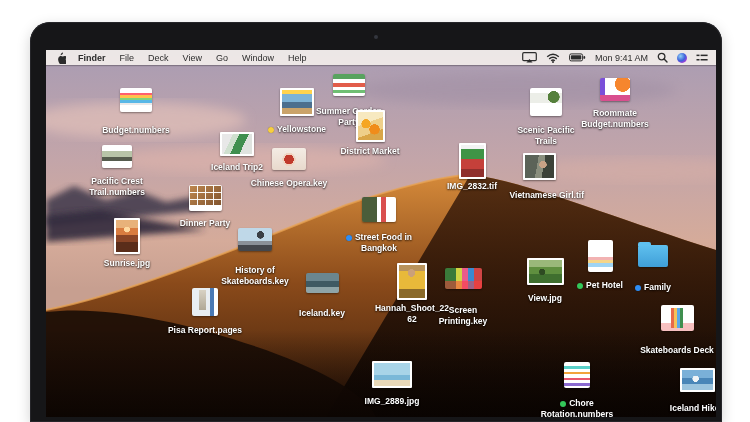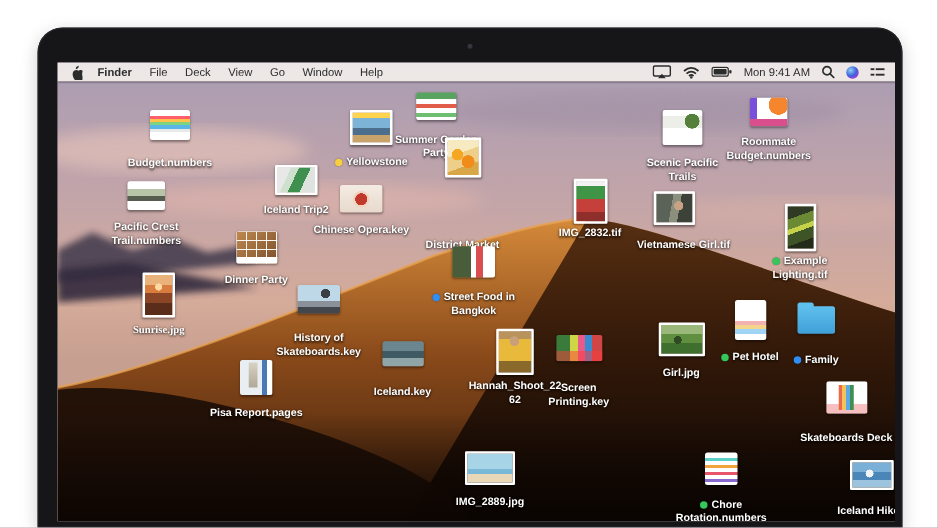--- a/index.html
+++ b/index.html
@@ -197,59 +197,52 @@
           </div>
         </div>
         <div class="dicon" style="left: 198px; top: 83px;">
           <div class="thumb slide" style="width: 34px; height: 22px; background: radial-gradient(circle at 50% 52%, rgb(192, 57, 43) 0px, rgb(192, 57, 43) 23%, rgb(240, 211, 192) 24%, rgb(240, 211, 192) 32%, transparent 33%), linear-gradient(rgb(244, 236, 228), rgb(232, 217, 204));"></div>
           <div class="dlabel" style="top: 30px;">
             <div>Chinese Opera.key</div>
           </div>
         </div>
         <div class="dicon" style="left: 279px; top: 45px;">
           <div class="thumb photo" style="width: 25px; height: 28px; background: radial-gradient(circle at 32% 42%, rgb(245, 166, 35) 0px, rgb(245, 166, 35) 19%, transparent 20%), radial-gradient(circle at 66% 62%, rgb(240, 140, 26) 0px, rgb(240, 140, 26) 21%, transparent 22%), linear-gradient(160deg, rgb(247, 233, 192) 0px, rgb(247, 233, 192) 38%, rgb(238, 207, 138) 38%, rgb(238, 207, 138) 70%, rgb(217, 166, 72) 70%);"></div>
-          <div class="dlabel" style="top: 36px; margin-top: 44px;">
+          <div class="dlabel" style="top: 36px;">
             <div>District Market</div>
           </div>
         </div>
         <div class="dicon" style="left: 381px; top: 78px;">
           <div class="thumb photo" style="width: 23px; height: 32px; background: linear-gradient(rgb(242, 242, 242) 0px, rgb(242, 242, 242) 12%, rgb(63, 148, 70) 12%, rgb(63, 148, 70) 44%, rgb(197, 64, 58) 44%, rgb(197, 64, 58) 76%, rgb(143, 47, 44) 76%);"></div>
           <div class="dlabel" style="top: 38px;">
             <div>IMG_2832.tif</div>
           </div>
         </div>
         <div class="dicon" style="left: 448px; top: 88px; text-align: right;">
           <div class="thumb photo" style="width: 29px; height: 23px; background: radial-gradient(circle at 62% 42%, rgb(201, 162, 133) 0px, rgb(201, 162, 133) 16%, transparent 17%), linear-gradient(100deg, rgb(91, 99, 88) 0px, rgb(91, 99, 88) 42%, rgb(138, 143, 126) 42%, rgb(138, 143, 126) 62%, rgb(60, 66, 56) 62%);"></div>
           <div class="dlabel" style="top: 37px;">
             <div>Vietnamese Girl.tif</div>
-          </div>
-        </div>
-        <div class="dicon" style="left: 549px; top: 98px;">
-          <div class="thumb photo" style="width: 21px; height: 34px; background: linear-gradient(160deg, rgb(46, 58, 36) 0px, rgb(46, 58, 36) 26%, rgb(108, 138, 51) 26%, rgb(108, 138, 51) 46%, rgb(196, 209, 73) 46%, rgb(196, 209, 73) 56%, rgb(63, 84, 38) 56%, rgb(63, 84, 38) 78%, rgb(34, 43, 24) 78%);"></div>
-          <div class="dlabel" style="top: 40px;">
-            <div><span class="dot" style="background: rgb(52, 199, 89);"></span>Example</div>
-            <div>Lighting.tif</div>
           </div>
         </div>
         <div class="dicon" style="left: 26px; top: 80px;">
           <div class="thumb doc" style="width: 30px; height: 23px; background: linear-gradient(rgb(255, 255, 255) 0px, rgb(255, 255, 255) 26%, rgb(184, 196, 168) 26%, rgb(184, 196, 168) 52%, rgb(86, 92, 78) 52%, rgb(86, 92, 78) 68%, rgb(255, 255, 255) 68%);"></div>
           <div class="dlabel" style="top: 31px;">
             <div>Pacific Crest</div>
             <div>Trail.numbers</div>
           </div>
         </div>
         <div class="dicon" style="left: 114px; top: 120px;">
           <div class="thumb doc" style="width: 33px; height: 26px; background: linear-gradient(0deg, rgb(255, 255, 255) 0px, rgb(255, 255, 255) 22%, transparent 22%), repeating-linear-gradient(90deg, rgba(255, 255, 255, 0.95) 0px, rgba(255, 255, 255, 0.95) 1px, transparent 1px, transparent 8px), repeating-linear-gradient(rgba(255, 255, 255, 0.95) 0px, rgba(255, 255, 255, 0.95) 1px, transparent 1px, transparent 7px), linear-gradient(135deg, rgb(192, 137, 80), rgb(122, 78, 42));"></div>
           <div class="dlabel" style="top: 33px;">
             <div>Dinner Party</div>
           </div>
         </div>
         <div class="dicon" style="left: 36px; top: 153px;">
           <div class="thumb photo" style="width: 22px; height: 32px; background: radial-gradient(circle at 50% 30%, rgb(255, 217, 160) 0px, rgb(255, 217, 160) 11%, transparent 12%), linear-gradient(rgb(232, 178, 122) 0px, rgb(232, 178, 122) 26%, rgb(217, 124, 63) 26%, rgb(217, 124, 63) 46%, rgb(138, 69, 38) 46%, rgb(138, 69, 38) 70%, rgb(90, 45, 26) 70%);"></div>
-          <div class="dlabel" style="top: 40px; font-family: Liberation Serif, serif;">
+          <div class="dlabel" style="top: 40px;">
             <div>Sunrise.jpg</div>
           </div>
         </div>
         <div class="dicon" style="left: 164px; top: 163px;">
           <div class="thumb slide" style="width: 34px; height: 23px; background: radial-gradient(circle at 66% 30%, rgb(58, 63, 69) 0px, rgb(58, 63, 69) 13%, transparent 14%), linear-gradient(rgb(191, 216, 232) 0px, rgb(191, 216, 232) 56%, rgb(138, 145, 153) 56%, rgb(138, 145, 153) 76%, rgb(67, 71, 77) 76%);"></div>
           <div class="dlabel" style="top: 37px;">
             <div>History of</div>
             <div>Skateboards.key</div>
           </div>
         </div>
@@ -282,21 +275,21 @@
         </div>
         <div class="dicon" style="left: 114px; top: 223px;">
           <div class="thumb doc" style="width: 26px; height: 28px; background: linear-gradient(rgb(216, 210, 196), rgb(176, 168, 150)) 38% 30% / 7px 72% no-repeat, linear-gradient(90deg, rgb(233, 238, 242) 0px, rgb(233, 238, 242) 68%, rgb(74, 122, 181) 68%, rgb(74, 122, 181) 84%, rgb(255, 255, 255) 84%);"></div>
           <div class="dlabel" style="top: 37px;">
             <div>Pisa Report.pages</div>
           </div>
         </div>
         <div class="dicon" style="left: 454px; top: 193px;">
           <div class="thumb photo" style="width: 33px; height: 23px; background: radial-gradient(circle at 40% 52%, rgb(46, 74, 34) 0px, rgb(46, 74, 34) 13%, transparent 14%), linear-gradient(rgb(154, 184, 122) 0px, rgb(154, 184, 122) 30%, rgb(95, 143, 63) 30%, rgb(95, 143, 63) 62%, rgb(63, 111, 47) 62%);"></div>
           <div class="dlabel" style="top: 35px;">
-            <div>Girl.jpg</div>
+            <div>View.jpg</div>
           </div>
         </div>
         <div class="dicon" style="left: 509px; top: 175px;">
           <div class="thumb doc" style="width: 25px; height: 32px; background: linear-gradient(rgb(255, 255, 255) 0px, rgb(255, 255, 255) 52%, rgb(242, 178, 178) 52%, rgb(242, 178, 178) 62%, rgb(245, 213, 138) 62%, rgb(245, 213, 138) 72%, rgb(159, 212, 245) 72%, rgb(159, 212, 245) 84%, rgb(255, 255, 255) 84%);"></div>
           <div class="dlabel" style="top: 40px;">
             <div><span class="dot" style="background: rgb(52, 199, 89);"></span>Pet Hotel</div>
           </div>
         </div>
         <div class="dicon" style="left: 562px; top: 180px;">
           <div class="thumb folder" style="width: 30px; height: 22px;"></div>

